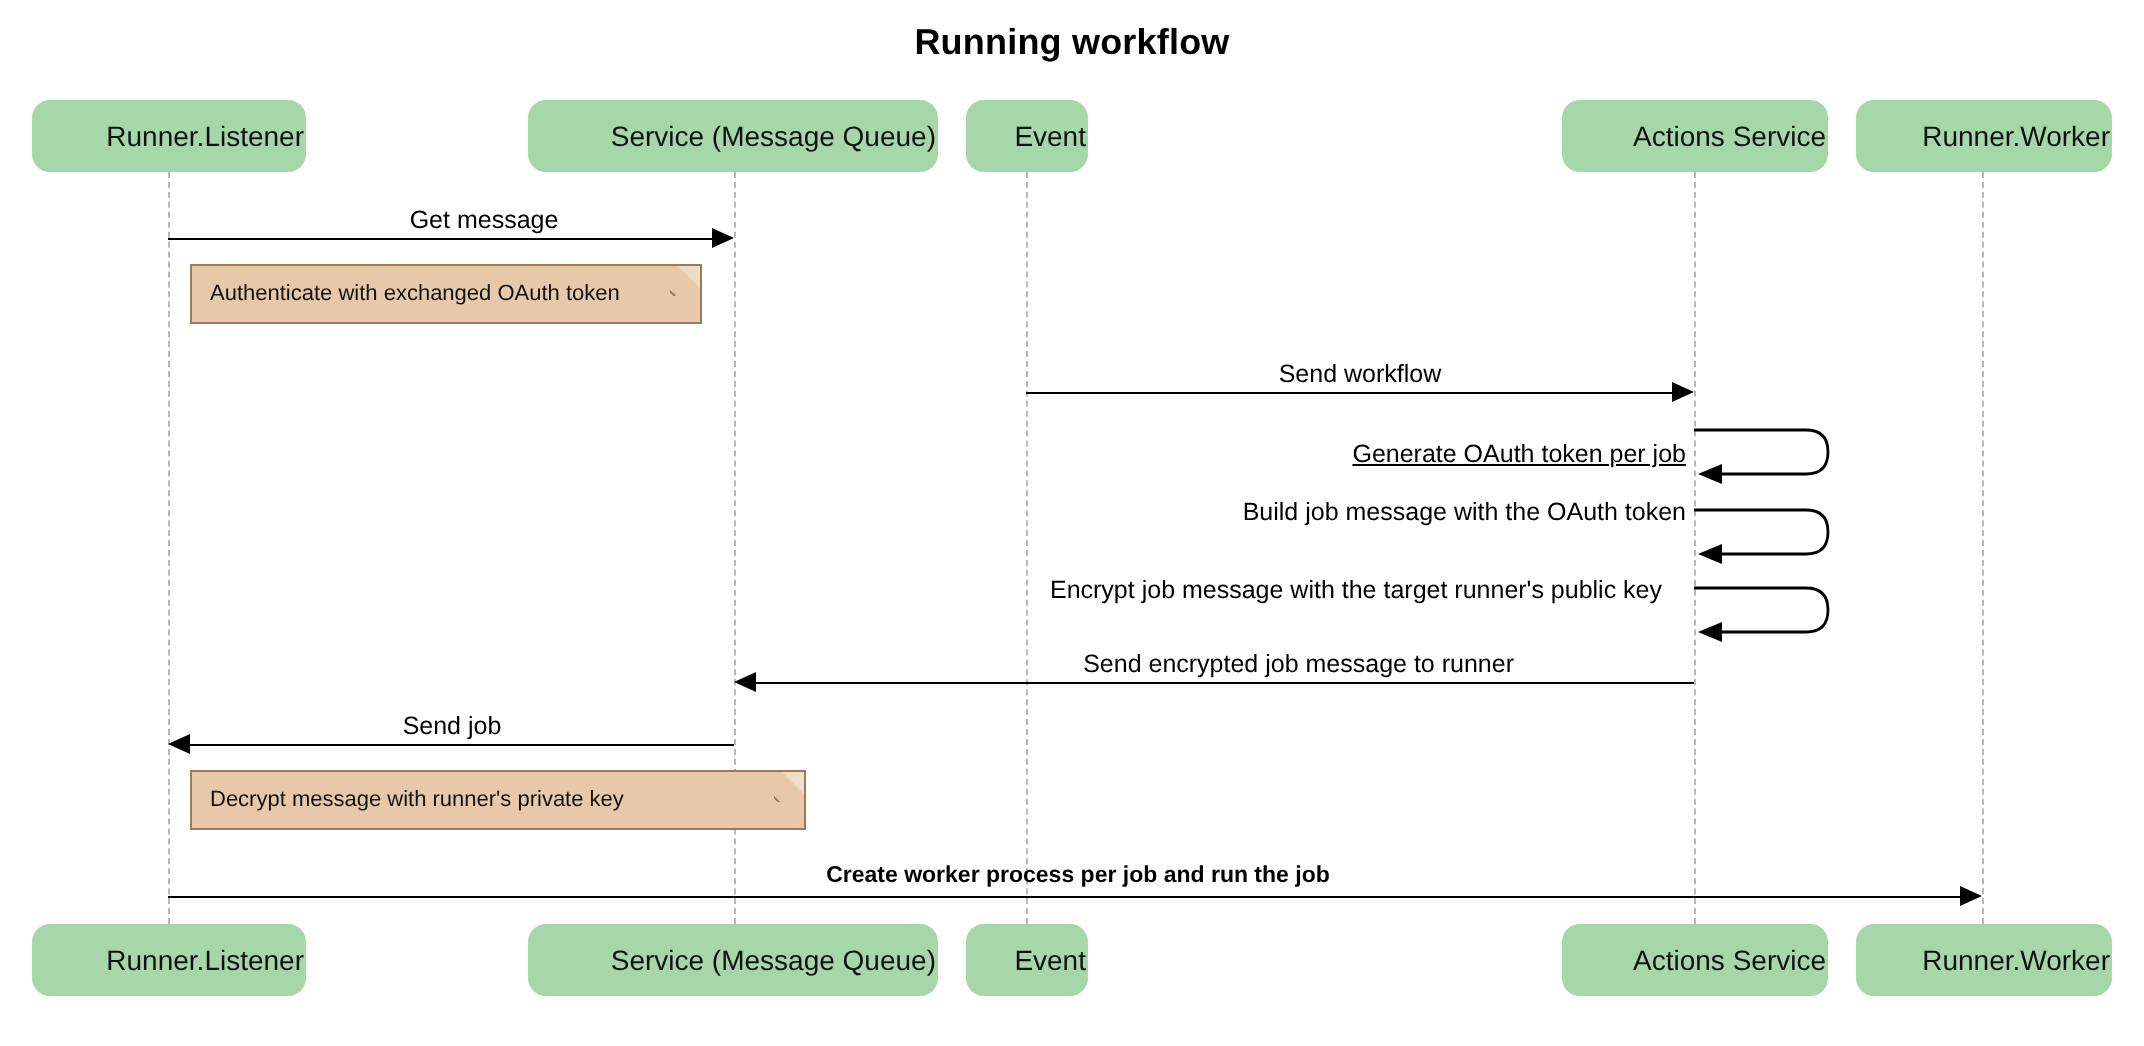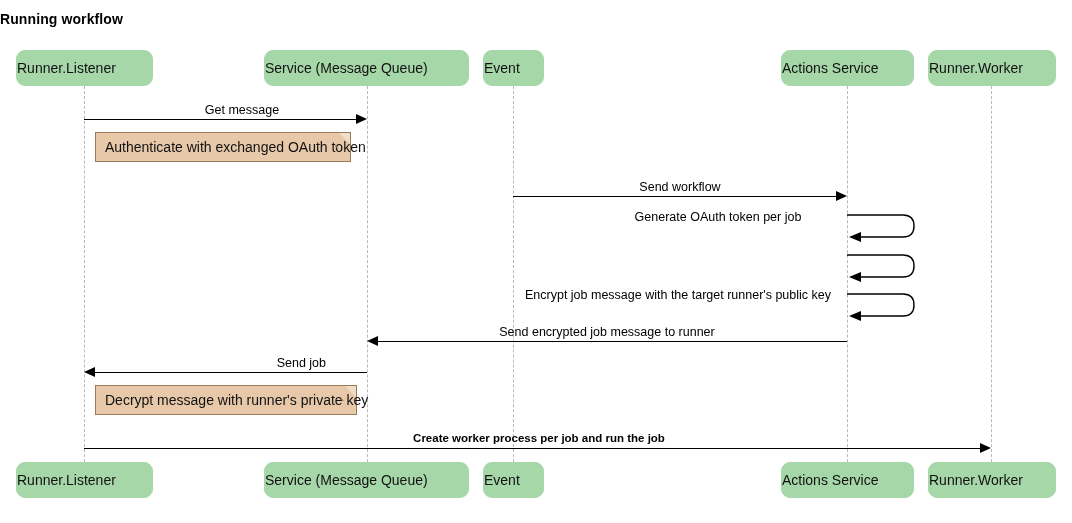--- a/index.html
+++ b/index.html
@@ -17,36 +17,36 @@
     width: 1072px;
     height: 523px;
     background: #ffffff;
     overflow: hidden;
   }
   .diagram-title {
     position: absolute;
     left: 0;
     top: 11px;
     width: 1072px;
-    text-align: left;
-    font-size: 14px;
+    text-align: center;
+    font-size: 18px;
     font-weight: bold;
     color: #000000;
     letter-spacing: 0.1px;
   }
   
   .participant {
     position: absolute;
     box-sizing: border-box;
     background: #a6d7a8;
     border: 1px solid #a6d7a8;
     border-radius: 9px;
     height: 36px;
     line-height: 34px;
-    text-align: left;
+    text-align: right;
     font-size: 14px;
     color: #111111;
     white-space: nowrap;
     overflow: hidden;
   }
   
   .lifeline {
     position: absolute;
     width: 0;
     border-left: 1px dashed #b8b8b8;
@@ -89,21 +89,21 @@
   .selfloop svg {
     display: block;
     overflow: visible;
   }
   
   .note {
     position: absolute;
     box-sizing: border-box;
     background: #e7c9a9;
     border: 1px solid #9b7b57;
-    font-size: 14px;
+    font-size: 11px;
     color: #111111;
     white-space: nowrap;
     line-height: 28px;
     padding-left: 9px;
     height: 30px;
   }
   .note-fold {
     position: absolute;
     top: 0;
     right: 0;
@@ -158,58 +158,59 @@
   <div class="participant" style="left:928px; top:462px; width:128px;">Runner.Worker</div>
 
   <div class="msg-label" style="left:142px; top:103px; width:200px;">Get message</div>
   <div class="msg-line" style="left:84px; top:119px; width:278px;"></div>
   <div class="arrowhead right" style="left:356px; top:114px;"></div>
 
   <div class="msg-label" style="left:580px; top:180px; width:200px;">Send workflow</div>
   <div class="msg-line" style="left:513px; top:196px; width:329px;"></div>
   <div class="arrowhead right" style="left:836px; top:191px;"></div>
 
-  <div class="msg-label" style="left:593px; top:210px; width:250px; ">Generate OAuth token per job</div>
+  <div class="msg-label" style="left:593px; top:220px; width:250px; text-align:right;text-decoration:underline;">Generate OAuth token per job</div>
   <div class="selfloop" style="left:847px; top:209px;">
     <svg width="80" height="34" viewBox="0 0 80 34">
       <path d="M 0 6 L 56 6 Q 67 6 67 17 Q 67 28 56 28 L 13 28" fill="none" stroke="#000000" stroke-width="1.4"></path>
       <path d="M 14 23 L 2 28 L 14 33 Z" fill="#000000"></path>
     </svg>
   </div>
 
+  <div class="msg-label" style="left:543px; top:249px; width:300px; text-align:right;">Build job message with the OAuth token</div>
   <div class="selfloop" style="left:847px; top:249px;">
     <svg width="80" height="34" viewBox="0 0 80 34">
       <path d="M 0 6 L 56 6 Q 67 6 67 17 Q 67 28 56 28 L 13 28" fill="none" stroke="#000000" stroke-width="1.4"></path>
       <path d="M 14 23 L 2 28 L 14 33 Z" fill="#000000"></path>
     </svg>
   </div>
 
   <div class="msg-label" style="left:431px; top:288px; width:400px; text-align:right;">Encrypt job message with the target runner's public key</div>
   <div class="selfloop" style="left:847px; top:288px;">
     <svg width="80" height="34" viewBox="0 0 80 34">
       <path d="M 0 6 L 56 6 Q 67 6 67 17 Q 67 28 56 28 L 13 28" fill="none" stroke="#000000" stroke-width="1.4"></path>
       <path d="M 14 23 L 2 28 L 14 33 Z" fill="#000000"></path>
     </svg>
   </div>
 
-  <div class="msg-label" style="left:457px; top:325px; width:300px;">Send encrypted job message to runner</div>
+  <div class="msg-label" style="left:457px; top:325px; width:300px;text-align:right;">Send encrypted job message to runner</div>
   <div class="msg-line" style="left:378px; top:341px; width:469px;"></div>
   <div class="arrowhead left" style="left:367px; top:336px;"></div>
 
-  <div class="msg-label" style="left:126px; top:356px; width:200px;text-align:right;">Send job</div>
+  <div class="msg-label" style="left:126px; top:356px; width:200px;">Send job</div>
   <div class="msg-line" style="left:95px; top:372px; width:272px;"></div>
   <div class="arrowhead left" style="left:84px; top:367px;"></div>
 
   <div class="note" style="left:95px; top:132px; width:256px;">
     <span>Authenticate with exchanged OAuth token</span>
     <span class="note-fold"></span>
     <span class="note-fold-edge"></span>
   </div>
 
-  <div class="note" style="left:95px; top:385px; width:262px;">
+  <div class="note" style="left:95px; top:385px; width:308px;">
     <span>Decrypt message with runner's private key</span>
     <span class="note-fold"></span>
     <span class="note-fold-edge"></span>
   </div>
 
   <div class="msg-label small" style="left:389px; top:432px; width:300px;font-weight:bold;">Create worker process per job and run the job</div>
   <div class="msg-line" style="left:84px; top:448px; width:896px;"></div>
   <div class="arrowhead right" style="left:980px; top:443px;"></div>
 
 </div>

